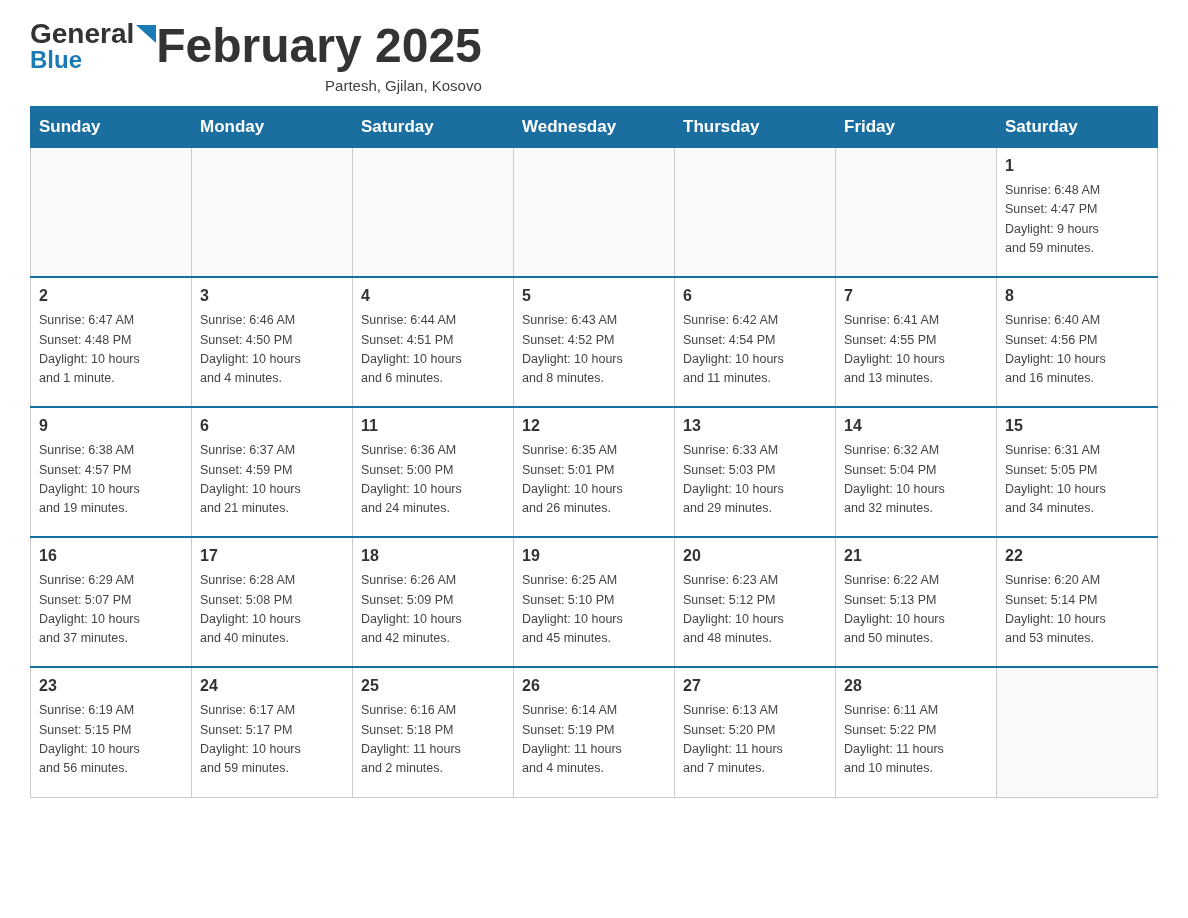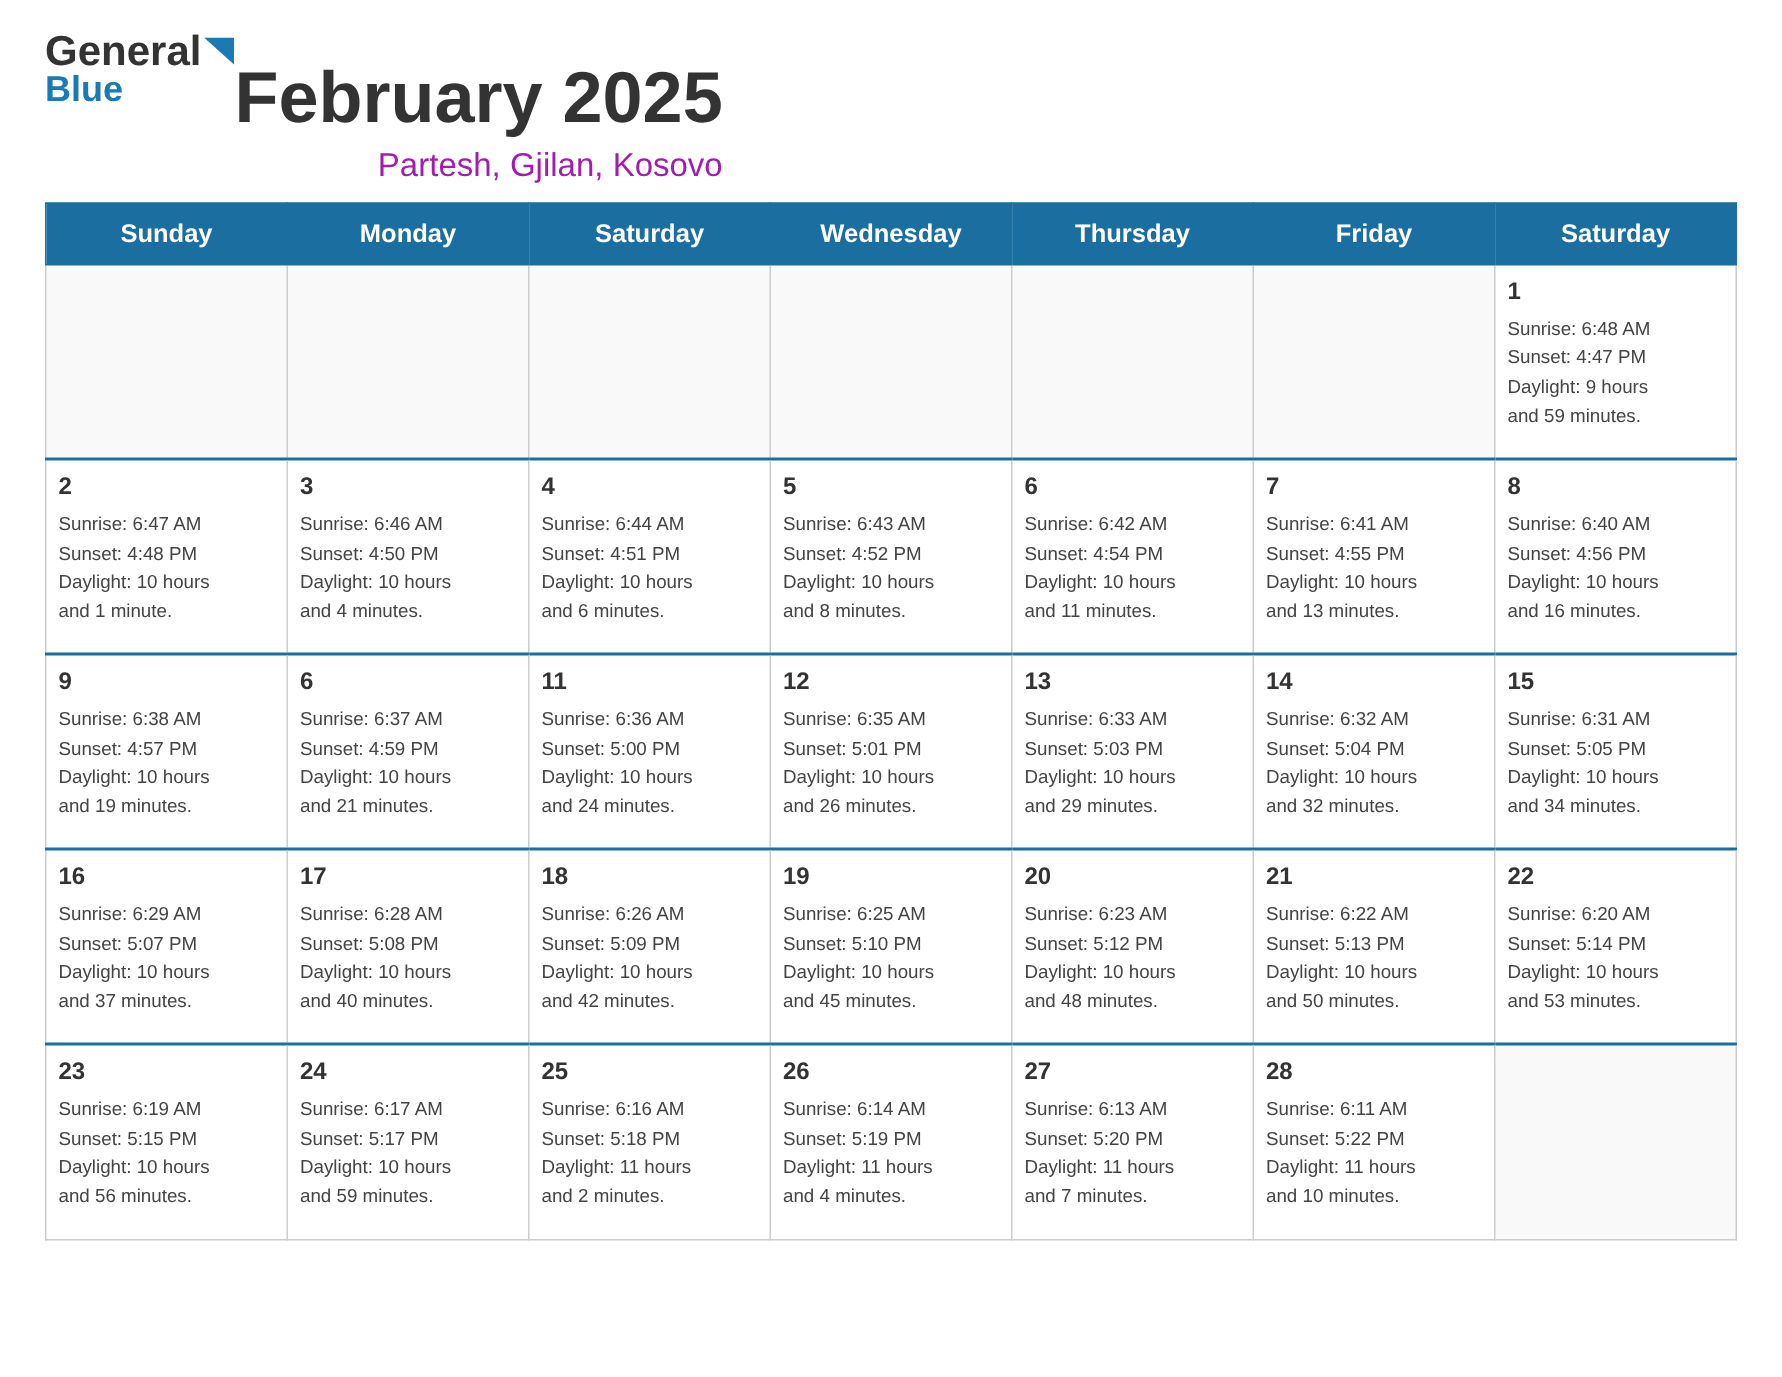--- a/index.html
+++ b/index.html
@@ -28,45 +28,44 @@
       line-height: 1;
     }
     .logo-blue {
       font-size: 24px;
       font-weight: bold;
       color: #1a7ab5;
       line-height: 1;
     }
     .title-block {
       text-align: right;
-      margin-top: 20px;
     }
     .month-title {
       font-size: 48px;
       font-weight: bold;
       color: #333;
       line-height: 1.1;
     }
     .location-title {
-      font-size: 22px;
-      color: #a21caf;
+      font-size: 15px;
+      color: #404040;
       margin-top: 4px;
     }
     .calendar {
       width: 100%;
       border-collapse: collapse;
       margin-top: 12px;
     }
     .calendar th {
       background-color: #1a6fa0;
       color: #fff;
       padding: 10px 8px;
       font-size: 17px;
       font-weight: bold;
-      text-align: center;
+      text-align: left;
       border: 1px solid #1a6fa0;
     }
     .calendar td {
       width: 14.28%;
       vertical-align: top;
       padding: 6px 8px 8px 8px;
       border: 1px solid #ccc;
       font-size: 13px;
       line-height: 1.5;
       height: 130px;

